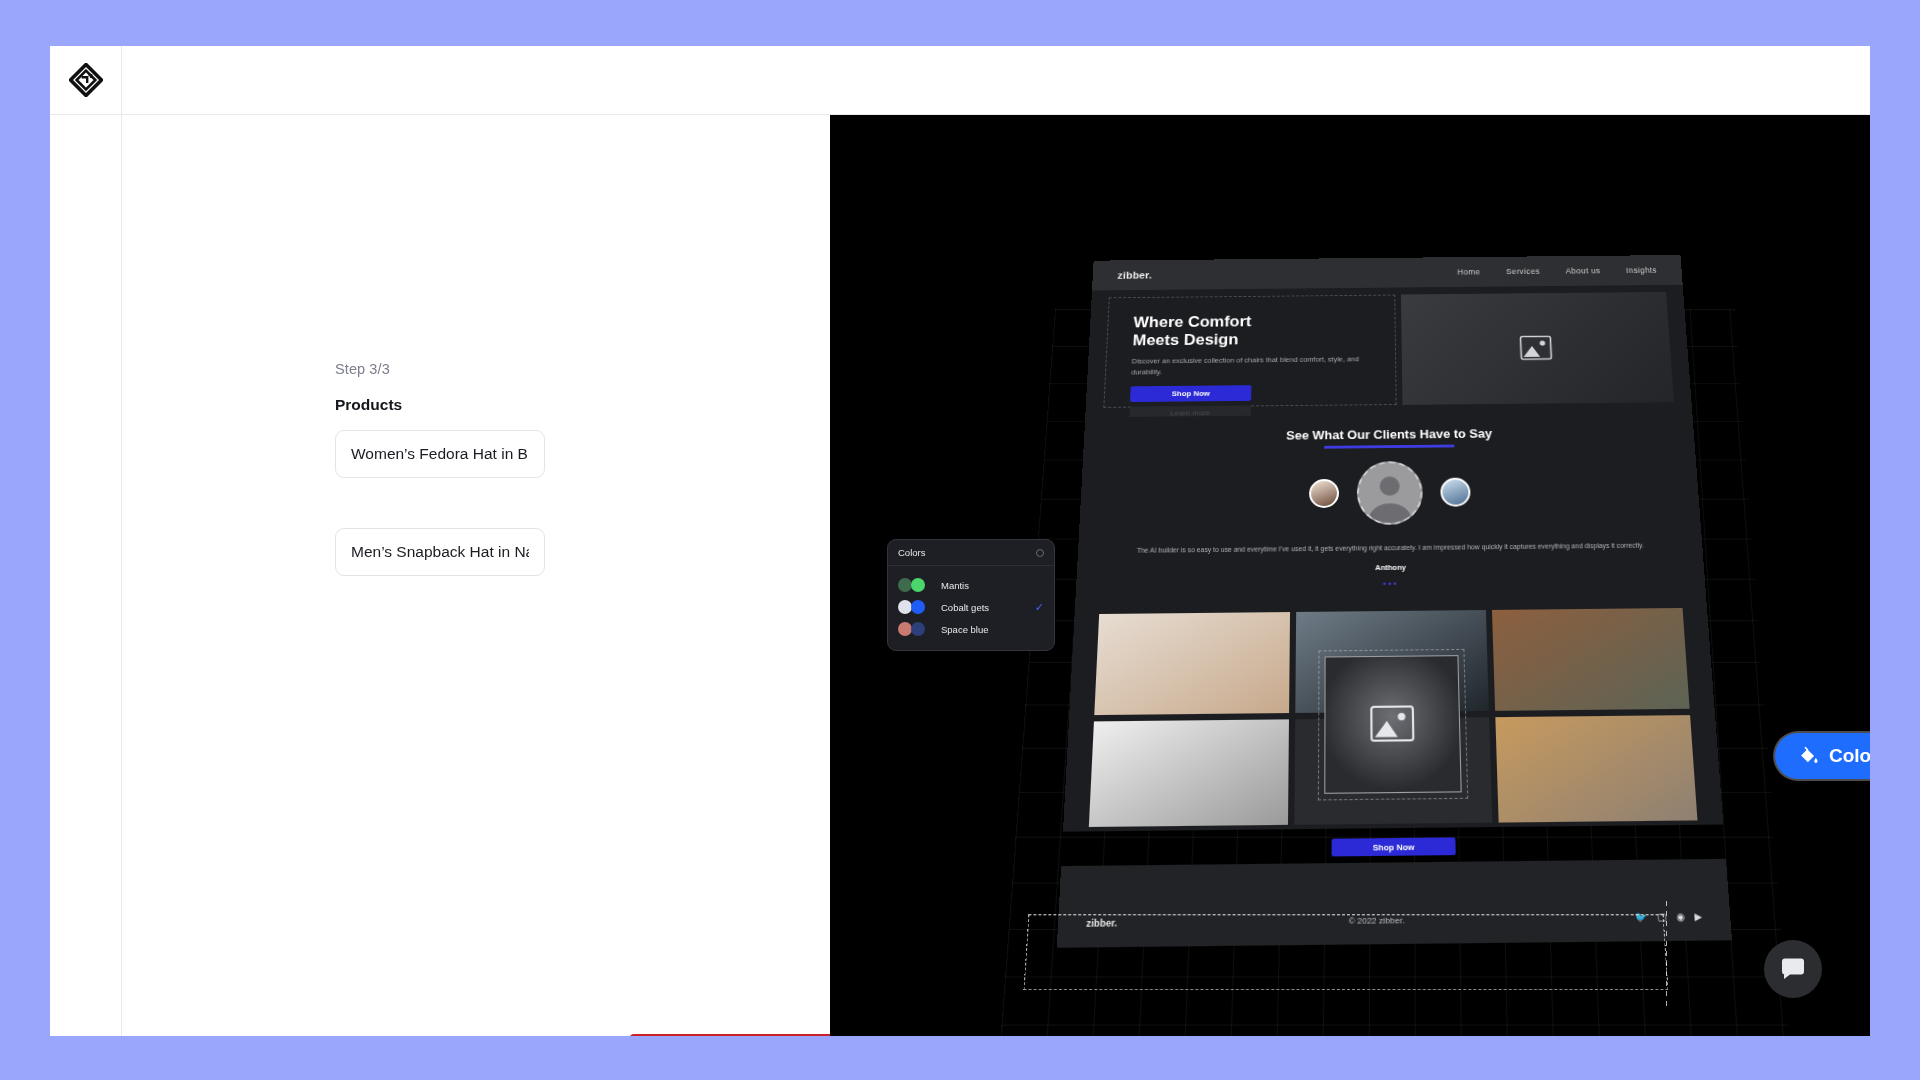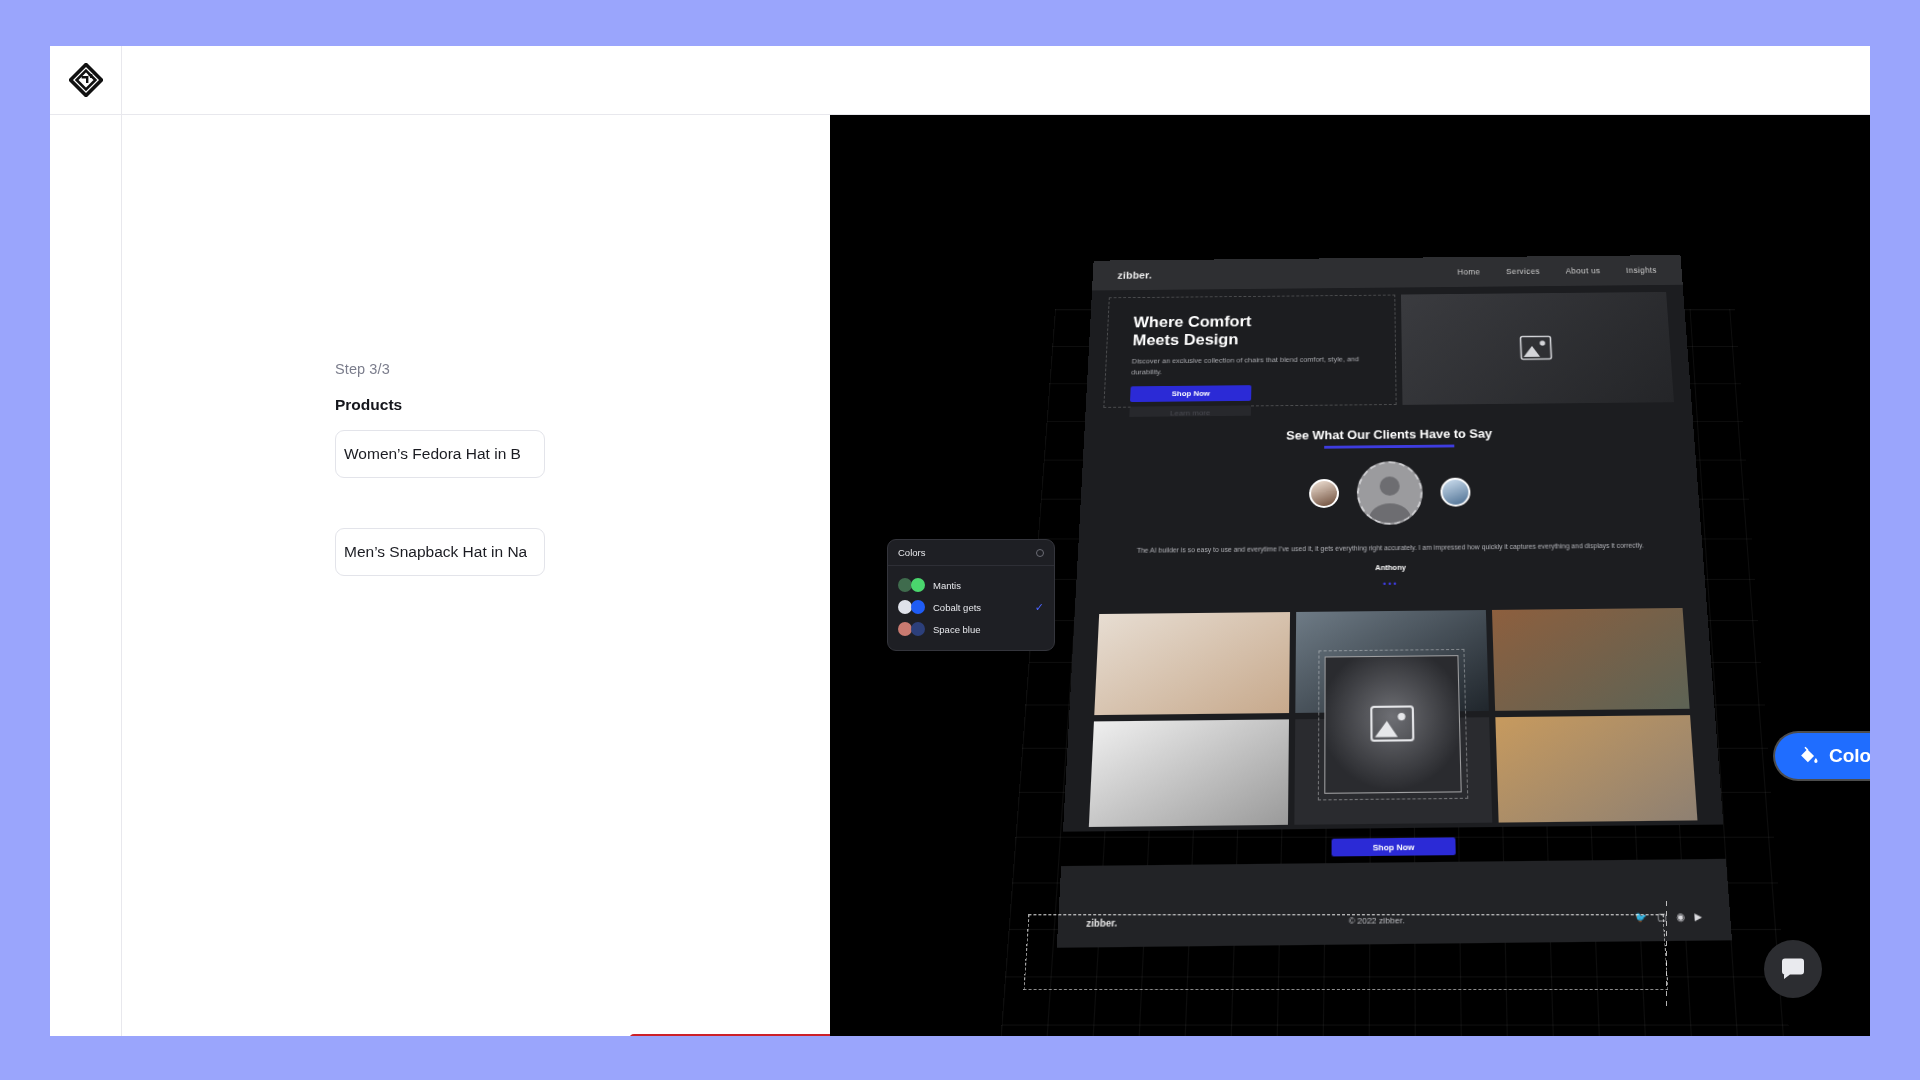--- a/index.html
+++ b/index.html
@@ -100,21 +100,21 @@
     margin-bottom: 14px;
     height: 20px;
   }
   .field {
     height: 48px;
     border: 1px solid #e3e4ea;
     border-radius: 9px;
     background: #fff;
     display: flex;
     align-items: center;
-    padding: 0 8px;
+    padding: 0 15px;
     margin-bottom: 50px;
     overflow: hidden;
   }
   .field-val {
     font-size: 15.5px;
     color: #1b1c22;
     white-space: nowrap;
     overflow: hidden;
   }
   #generate-wrap {
@@ -256,21 +256,21 @@
     border: 1px solid #34353c; border-radius: 9px;
     overflow: hidden;
   }
   #colors-pop-head {
     height: 26px; display:flex; align-items:center; justify-content:space-between;
     padding: 0 10px; border-bottom: 1px solid #2e2f36;
   }
   #colors-pop-title { color:#e7e8ec; font-size: 9.5px; }
   #colors-pop-close { width:8px; height:8px; border-radius:50%; border:1.4px solid #6b6c75; }
   #colors-pop-list { padding: 8px 10px 10px; }
-  .color-row { display:flex; align-items:center; height: 22px; gap: 8px; }
+  .color-row { display:flex; align-items:center; height: 22px; gap: 16px; }
   .swatch { position:relative; width: 27px; height: 14px; flex:0 0 auto; }
   .swatch i { position:absolute; top:0; width:14px; height:14px; border-radius:50%; display:block; }
   .swatch i.a { left:0; } .swatch i.b { left:13px; }
   .color-name { color:#e7e8ec; font-size: 9.5px; flex:1 1 auto; }
   .color-check { color:#4a63ff; font-size: 11px; }
 
   
   .pill {
     position:absolute; display:flex; align-items:center; gap: 10px;
     border-radius: 999px; font-weight: 700; color:#fff;

